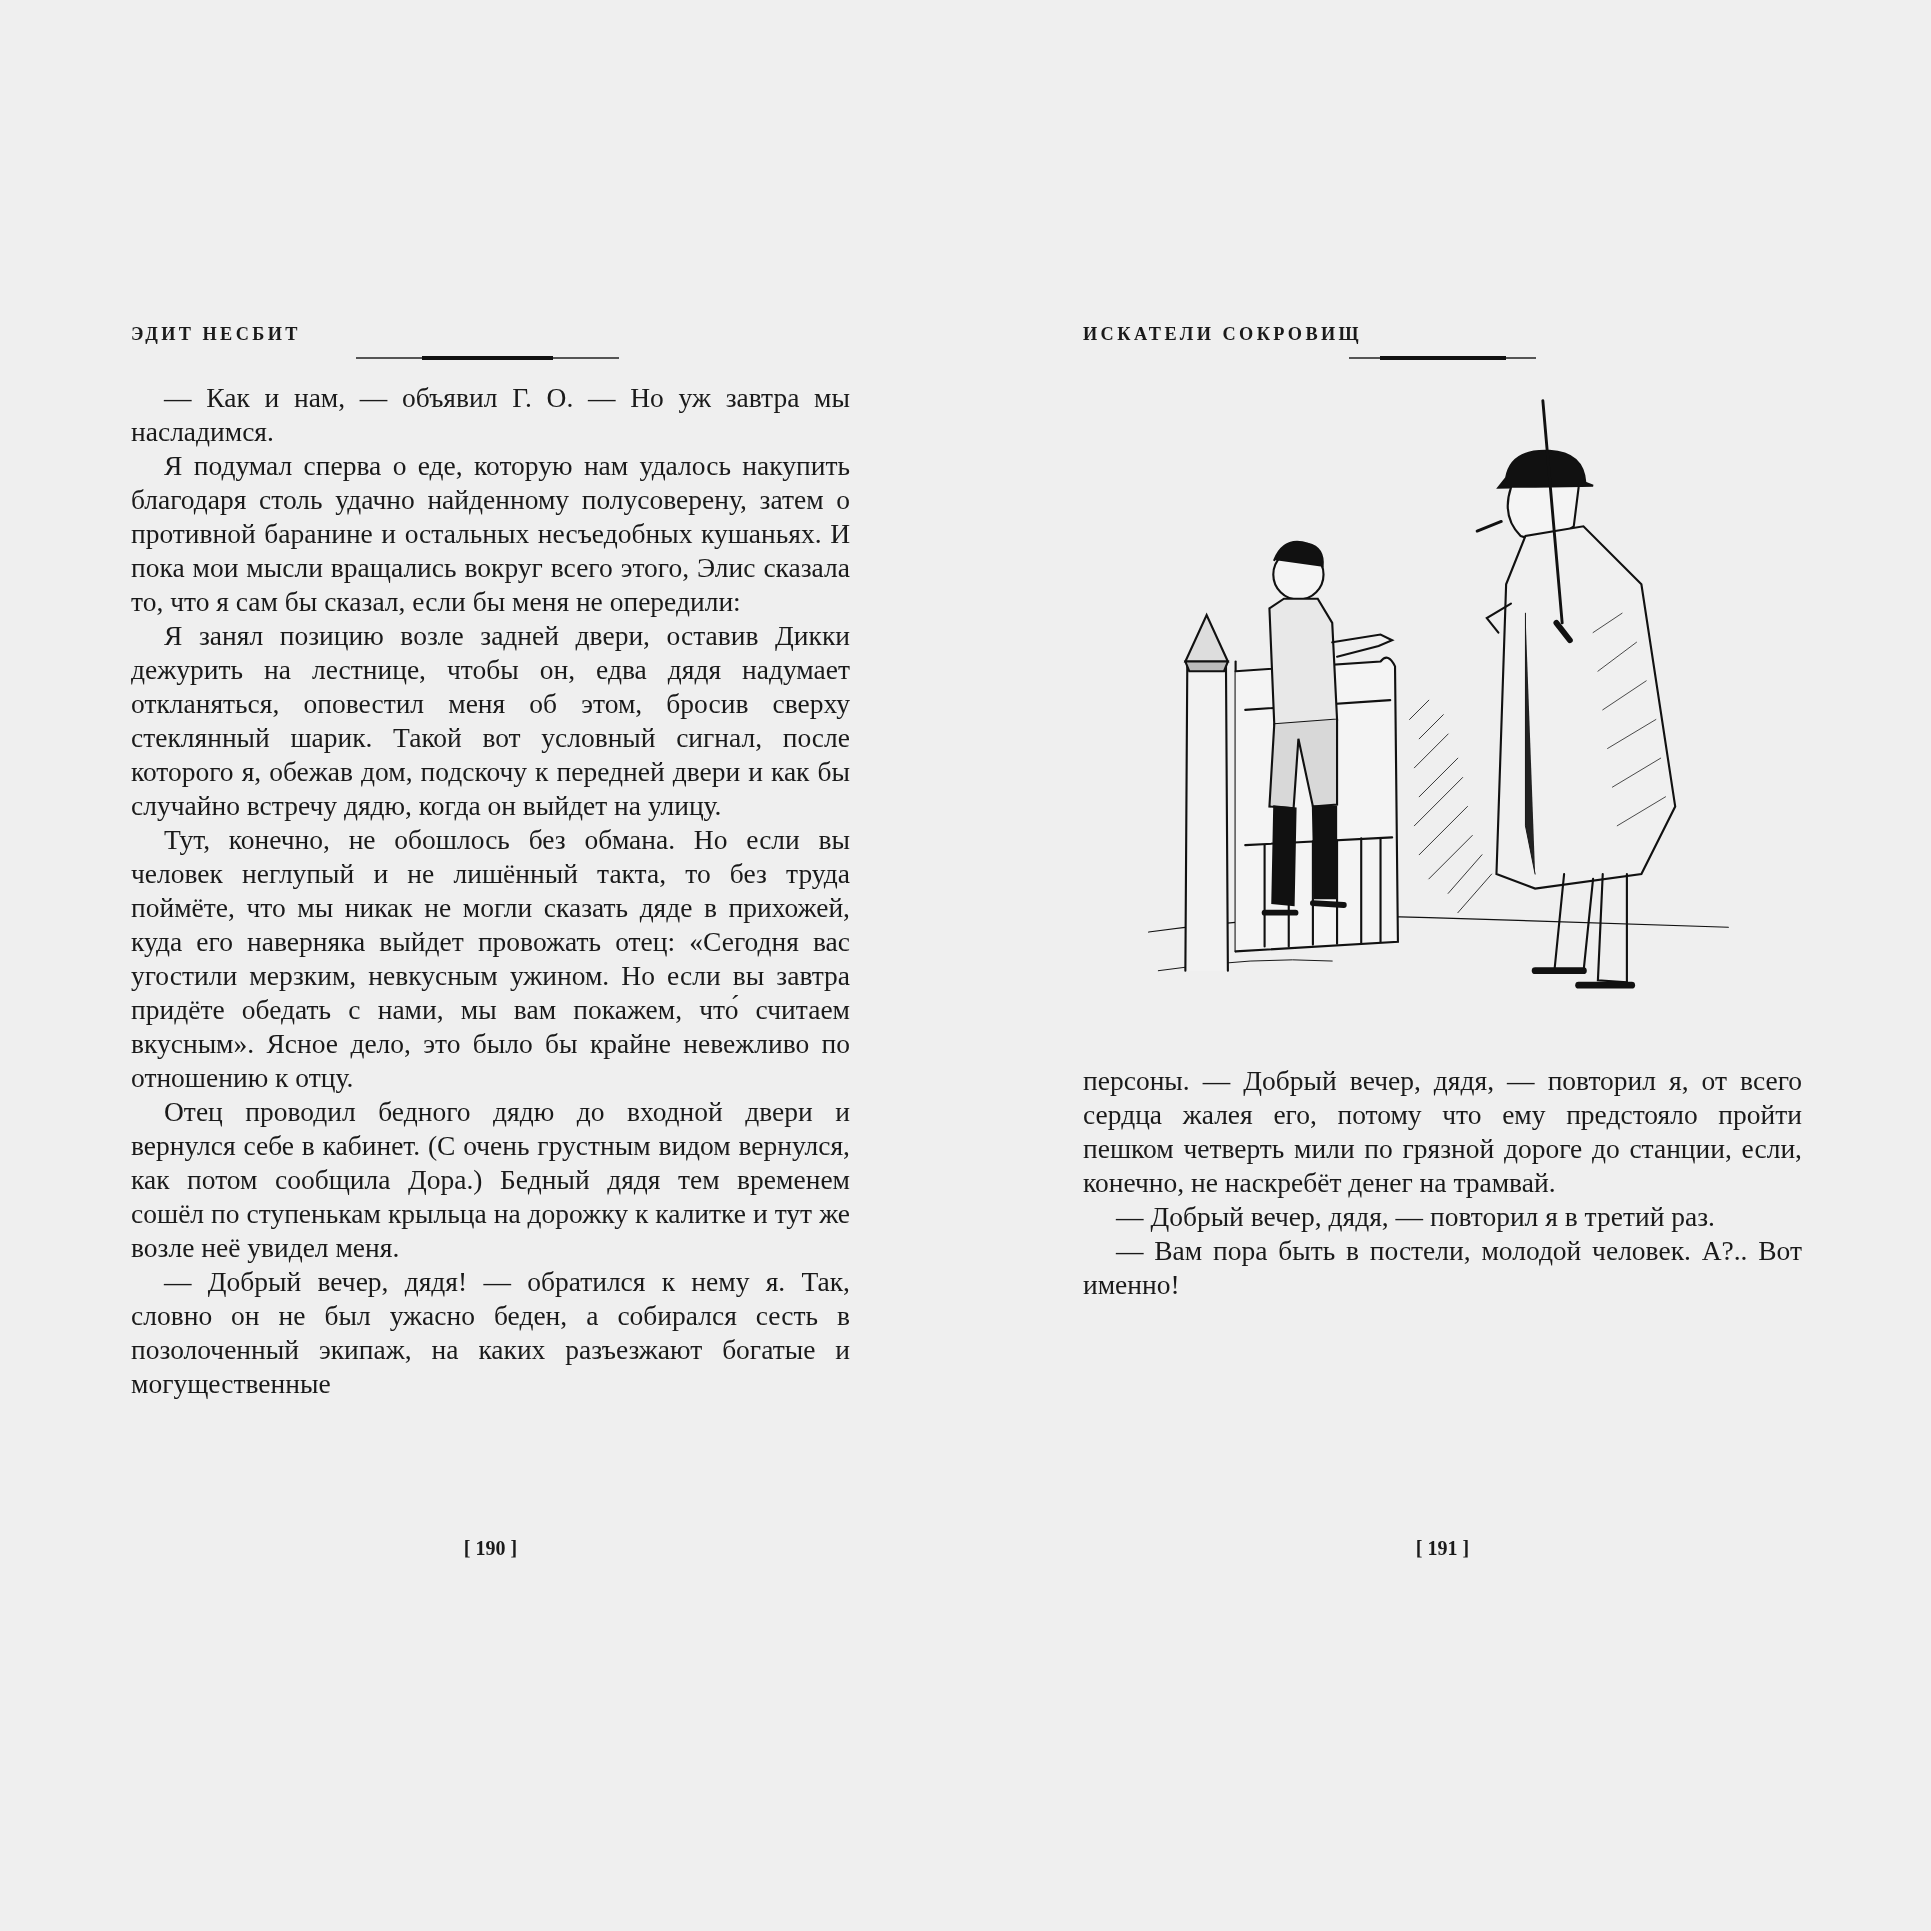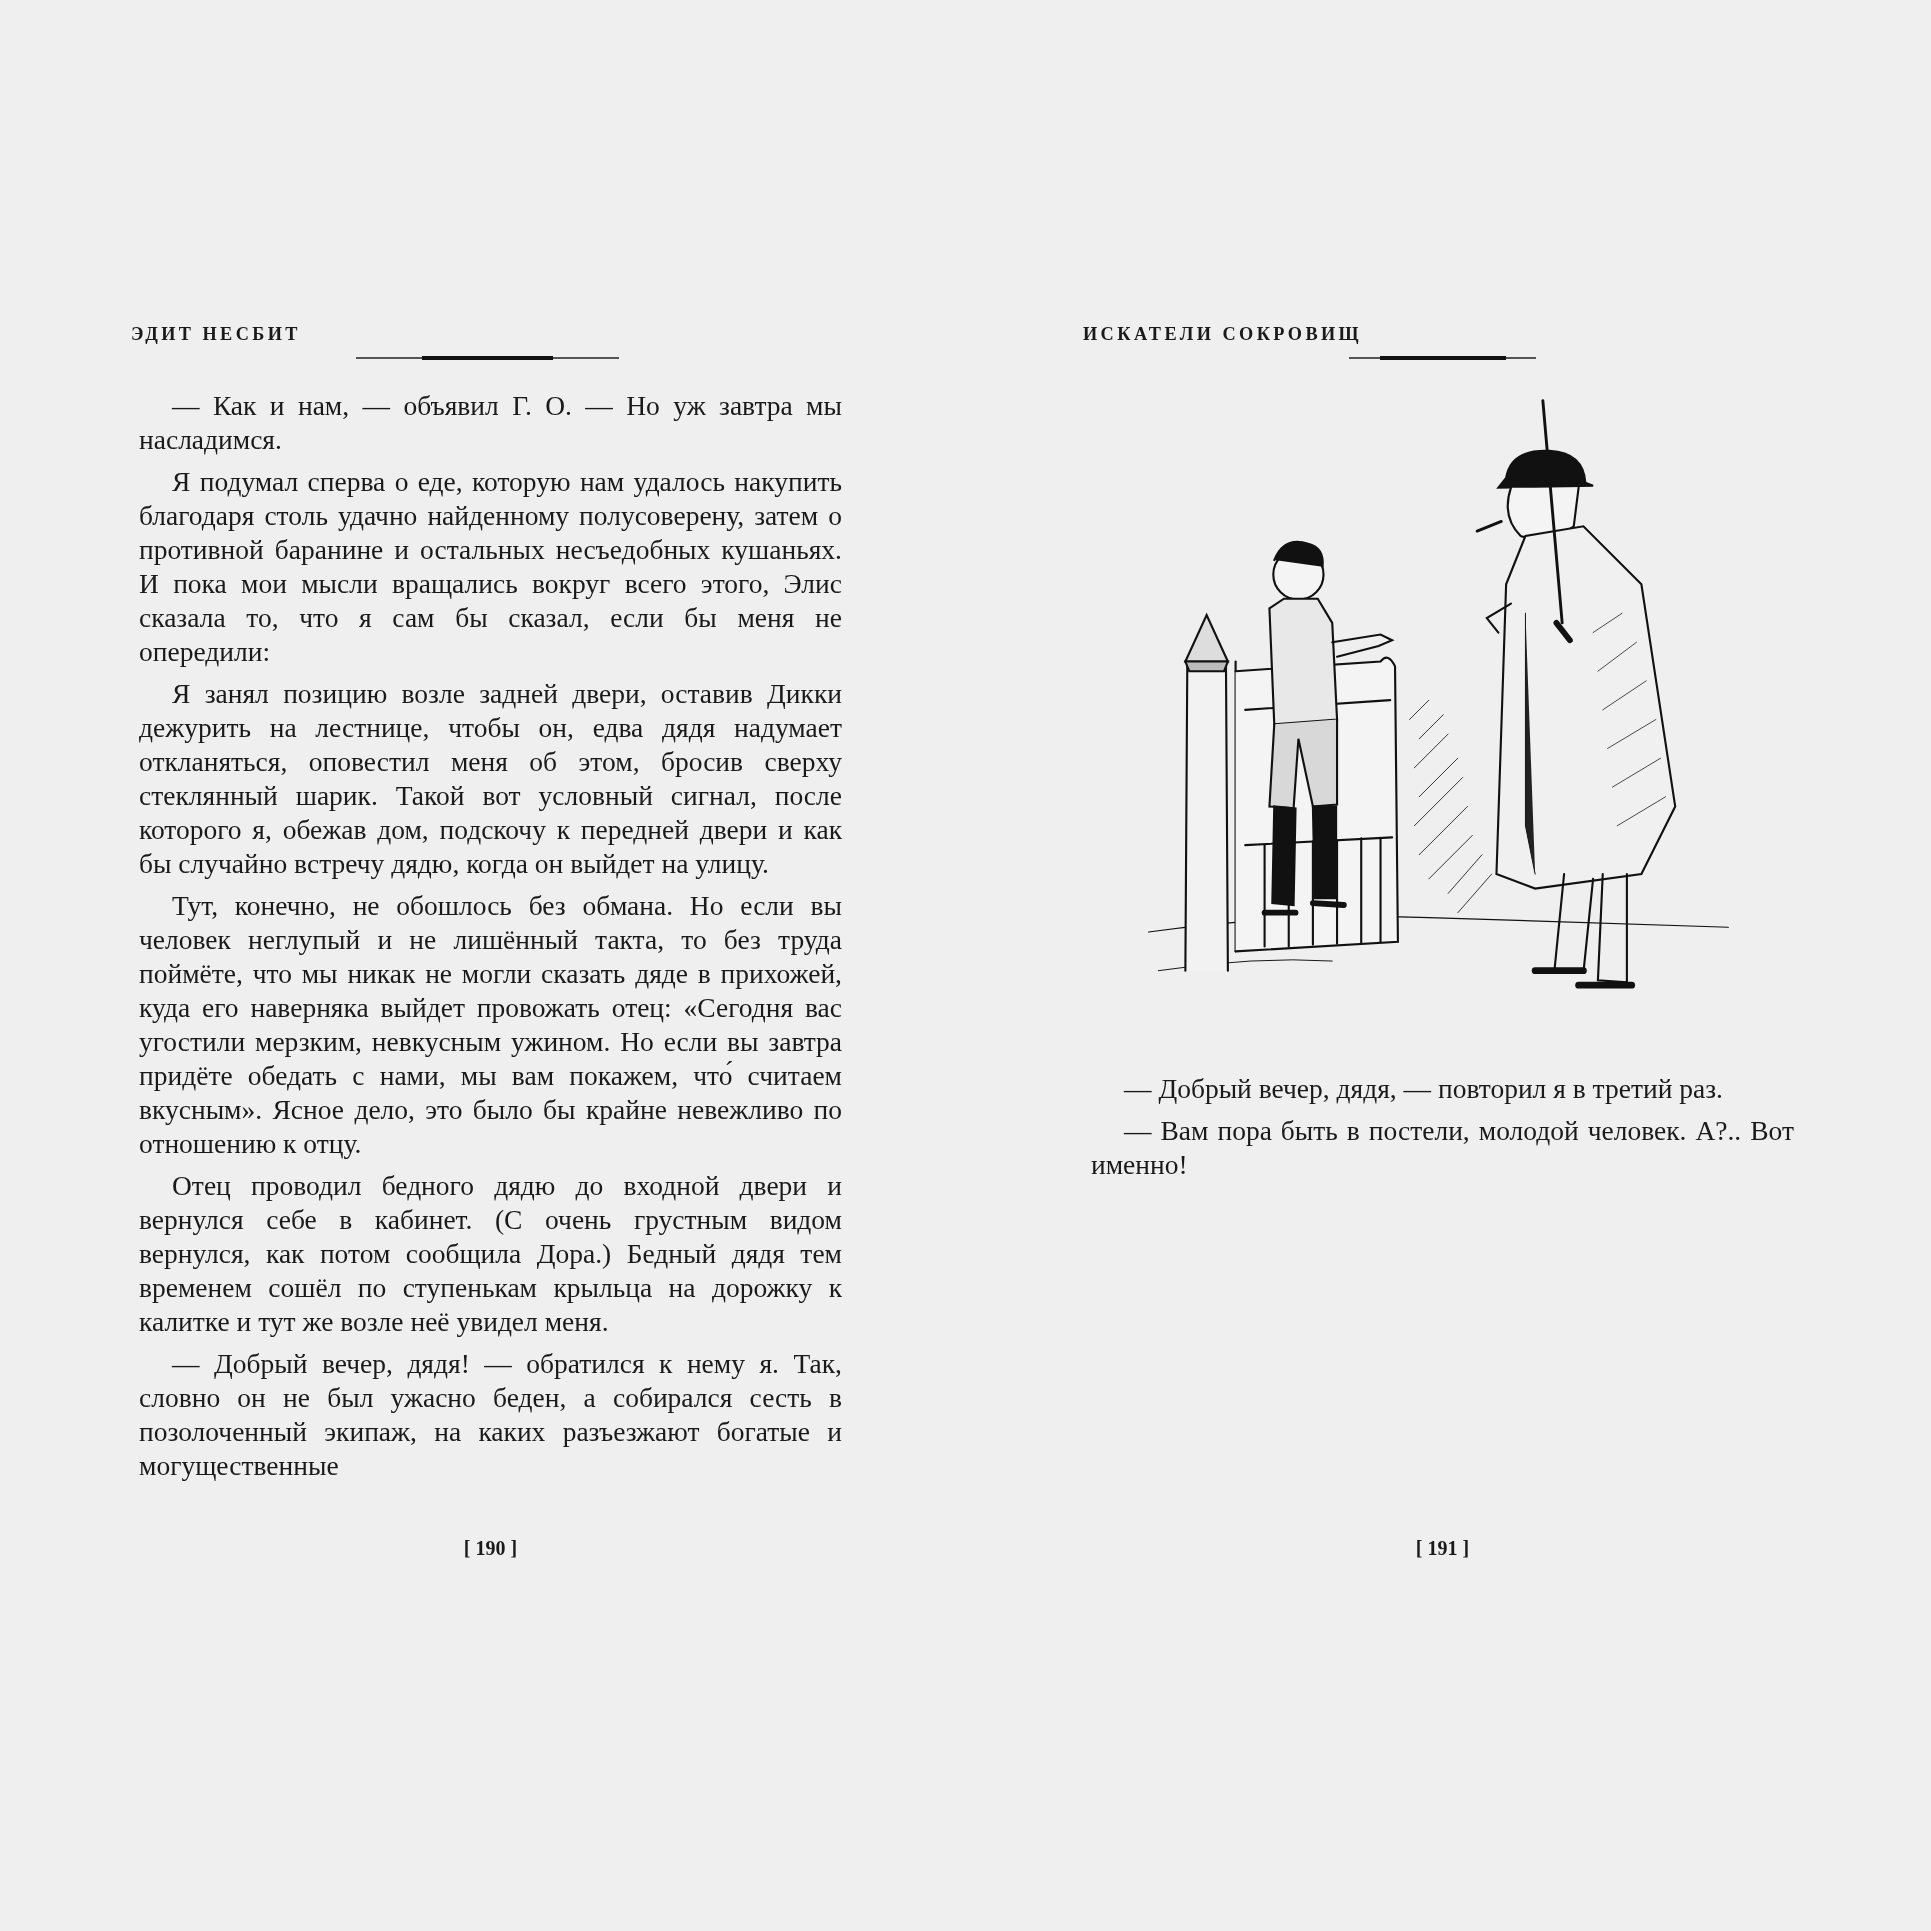--- a/index.html
+++ b/index.html
@@ -7,21 +7,21 @@
          font-family:"Liberation Serif","DejaVu Serif",serif; color:#1a1a1a; }
   .page { position:absolute; top:0; width:719px; }
   #left-page { left:131px; }
   #right-page { left:1083px; }
   .running-head { position:absolute; top:324px; width:100%; text-align:left; font-size:18.3px;
                   letter-spacing:3.4px; font-weight:bold; }
   .head-rule { position:absolute; top:357px; height:1.9px; background:#555; }
   .head-rule .thick { position:absolute; top:-1px; height:3.9px; background:#111; }
   .text-block { position:absolute; left:0; width:719px; font-size:27.5px; line-height:34px;
                 text-align:justify; }
-  .text-block p { margin:8px; text-indent:33px; text-align-last:left; }
+  .text-block p { margin:0; text-indent:33px; text-align-last:left; }
   .text-block p.cont { text-indent:0; }
   .text-block p.justify-last { text-align-last:justify; }
   .folio { position:absolute; top:1537px; width:100%; text-align:center; font-size:20px; font-weight:bold; }
   #illustration { position:absolute; left:1139px; top:391px; width:599px; height:657px; }
 </style>
 </head>
 <body>
 
 <div class="page" id="left-page">
   <div class="running-head">ЭДИТ НЕСБИТ</div>
@@ -38,20 +38,21 @@
   </div>
   <div class="folio">[ 190 ]</div>
 </div>
 
 <div class="page" id="right-page">
   <div class="running-head">ИСКАТЕЛИ СОКРОВИЩ</div>
   <div class="head-rule" style="left:266px;width:187px;">
     <div class="thick" style="left:31px;width:126px;"></div>
   </div>
   <div class="text-block" style="top:1064px;">
+    <p class="cont">персоны. — Добрый вечер, дядя, — повторил я, от всего сердца жалея его, потому что ему предстояло пройти пешком четверть мили по грязной дороге до станции, если, конечно, не наскребёт денег на трамвай.</p>
     <p>— Добрый вечер, дядя, — повторил я в третий раз.</p>
     <p>— Вам пора быть в постели, молодой человек. А?.. Вот именно!</p>
   </div>
   <div class="folio">[ 191 ]</div>
 </div>
 
 <svg id="illustration" viewBox="0 0 620 680">
   <g fill="none" stroke="#111" stroke-width="2.2" stroke-linecap="round">
 
     <path d="M10 560 Q150 540 300 545 T610 555" stroke-width="1.2"></path>

